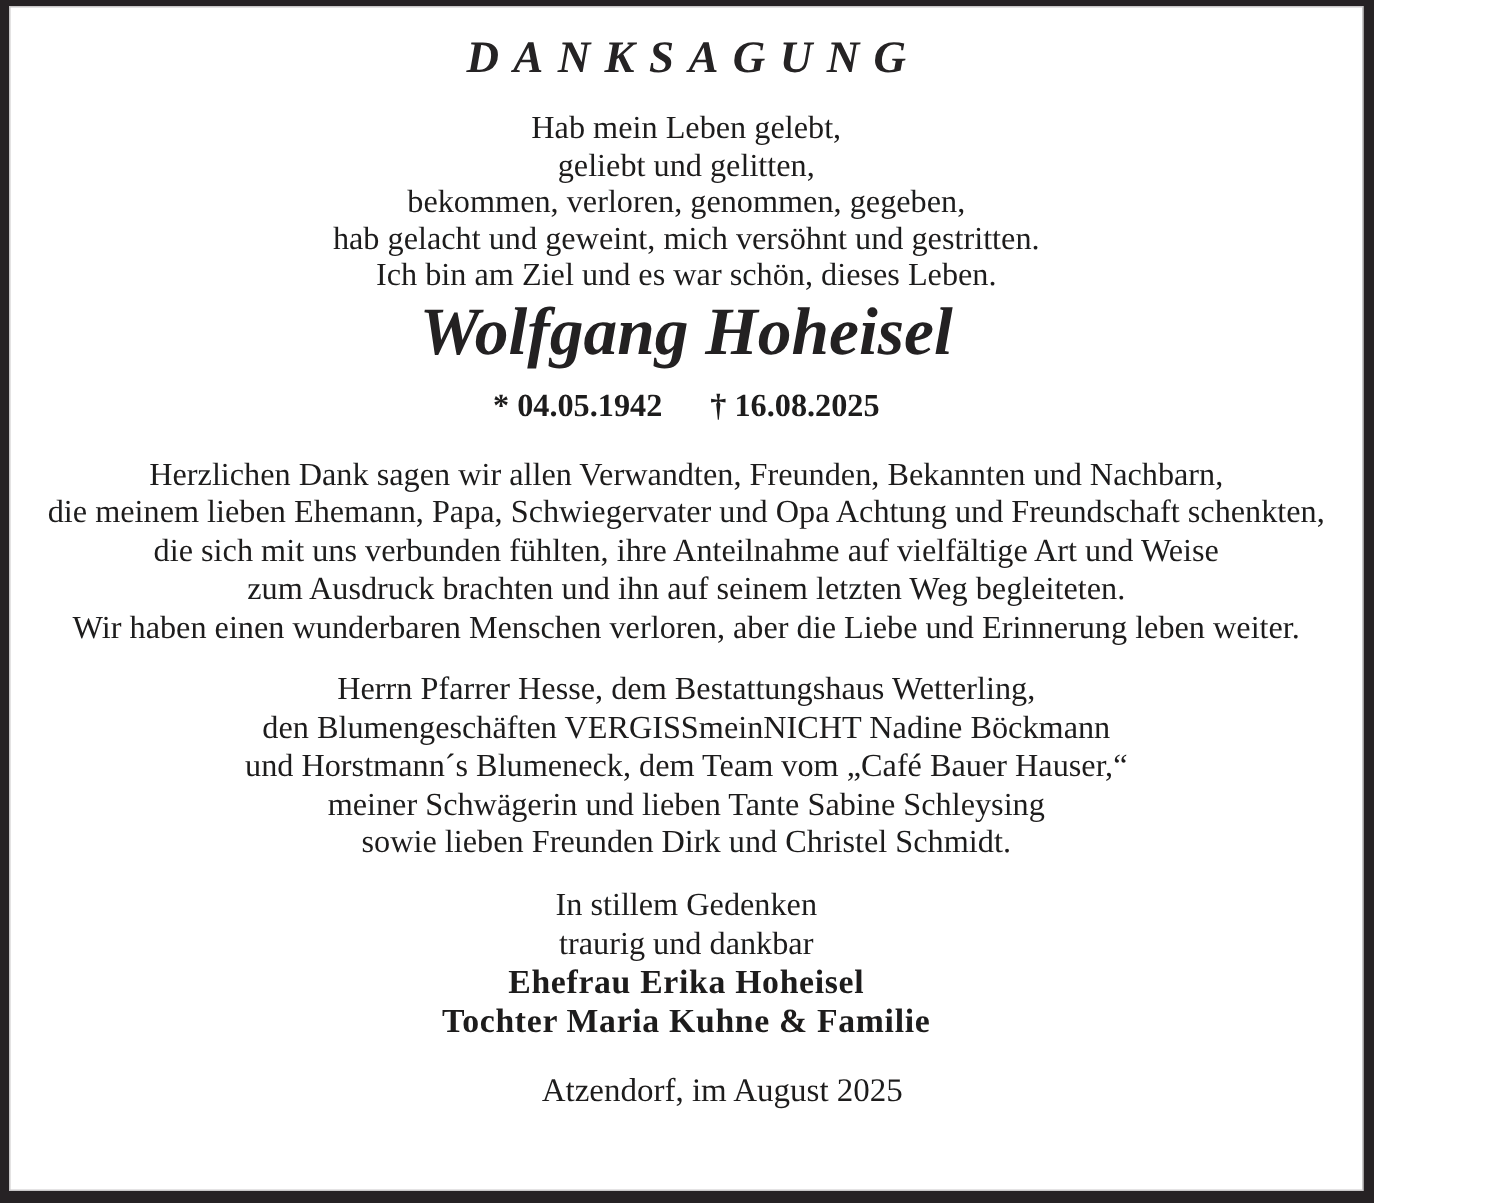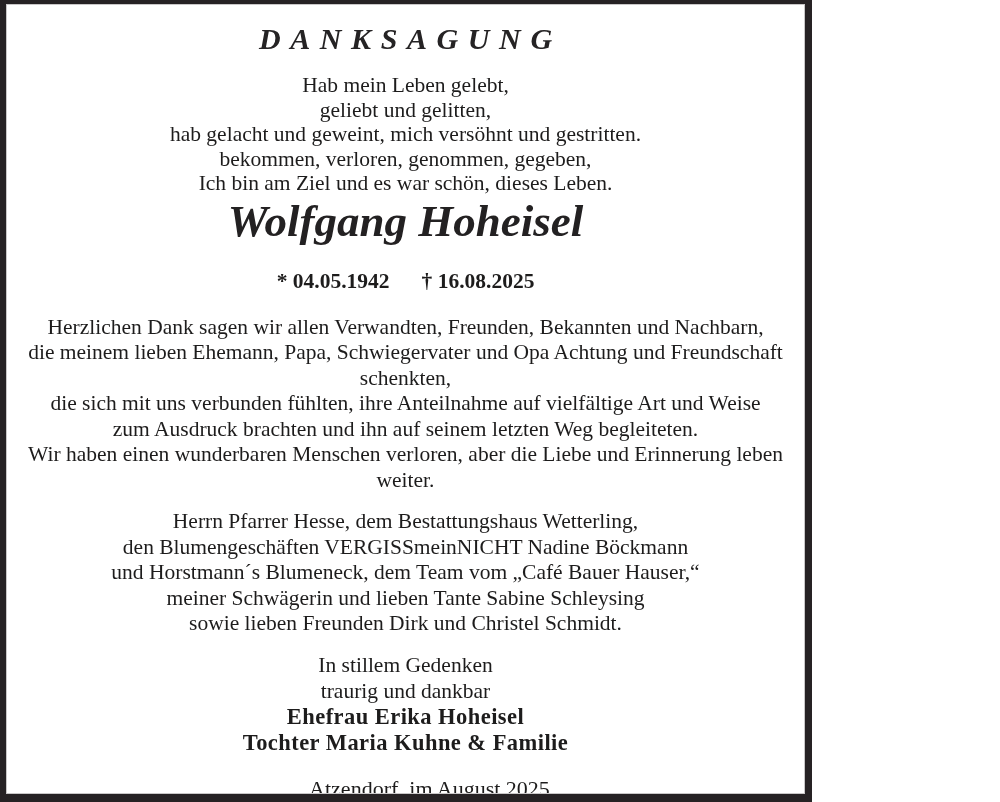--- a/index.html
+++ b/index.html
@@ -2,21 +2,21 @@
 <html><head>
 <meta charset="utf-8">
 <style>
   html, body {
     margin: 0;
     padding: 0;
     background: #ffffff;
   }
   .page {
     position: relative;
-    width: 812px;
+    width: 916px;
     height: 802px;
     box-sizing: border-box;
     background: #ffffff;
     border-left: 6px solid #262224;
     border-right: 7px solid #262224;
     border-top: 4px solid #262224;
     border-bottom: 8px solid #262224;
     font-family: "Liberation Serif", "DejaVu Serif", serif;
     color: #1d1c1c;
     text-align: center;
@@ -43,21 +43,21 @@
     line-height: 24.5px;
   }
   .deceased-name {
     font-size: 45px;
     font-weight: bold;
     font-style: italic;
     line-height: 50px;
     color: #232122;
   }
   .dates {
-    margin-top: 23px;
+    margin-top: 12px;
     font-size: 21.5px;
     font-weight: bold;
     display: flex;
     justify-content: center;
     gap: 32px;
   }
   .para {
     font-size: 21.5px;
     line-height: 25.5px;
   }
@@ -84,22 +84,22 @@
 <body>
 
 <div class="page">
   <div class="inner-hairline"></div>
 
   <div class="header-title">DANKSAGUNG</div>
 
   <div class="poem">
     <div>Hab mein Leben gelebt,</div>
     <div>geliebt und gelitten,</div>
+    <div>bekommen, verloren, genommen, gegeben,</div>
     <div>hab gelacht und geweint, mich versöhnt und gestritten.</div>
-    <div>bekommen, verloren, genommen, gegeben,</div>
     <div>Ich bin am Ziel und es war schön, dieses Leben.</div>
   </div>
 
   <div class="deceased-name">Wolfgang Hoheisel</div>
 
   <div class="dates">
     <span>* 04.05.1942</span>
     <span>† 16.08.2025</span>
   </div>
 

